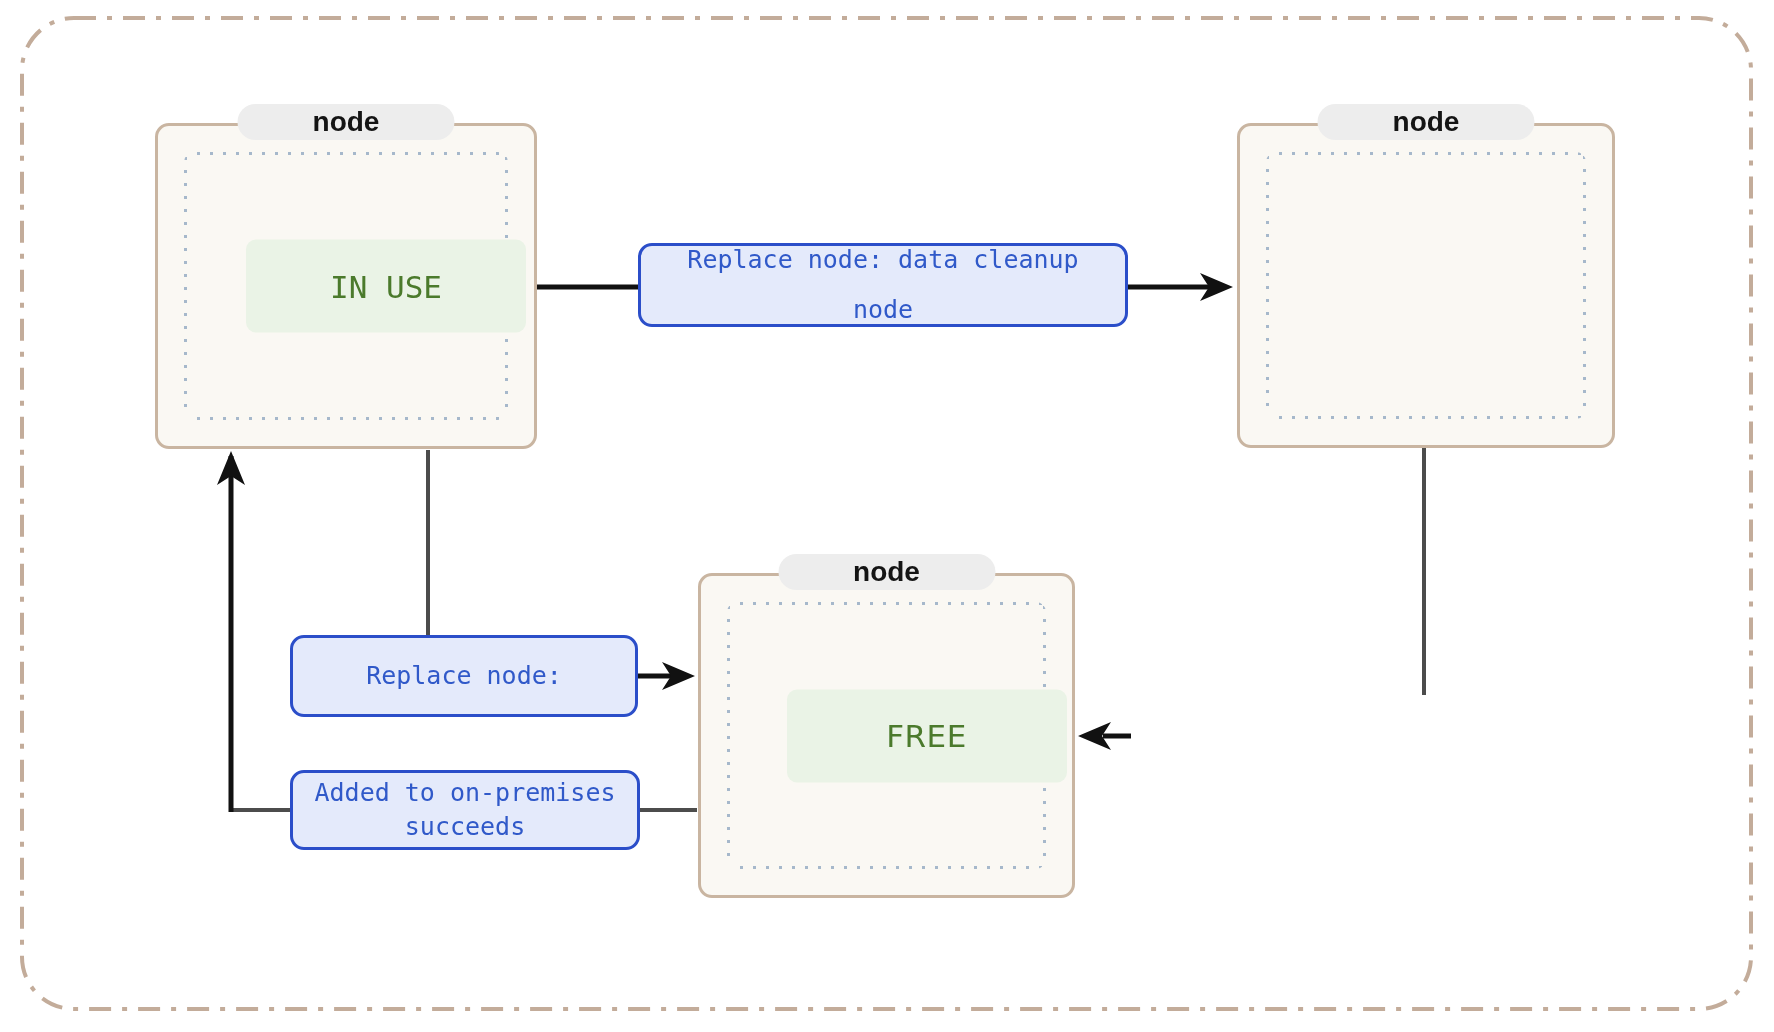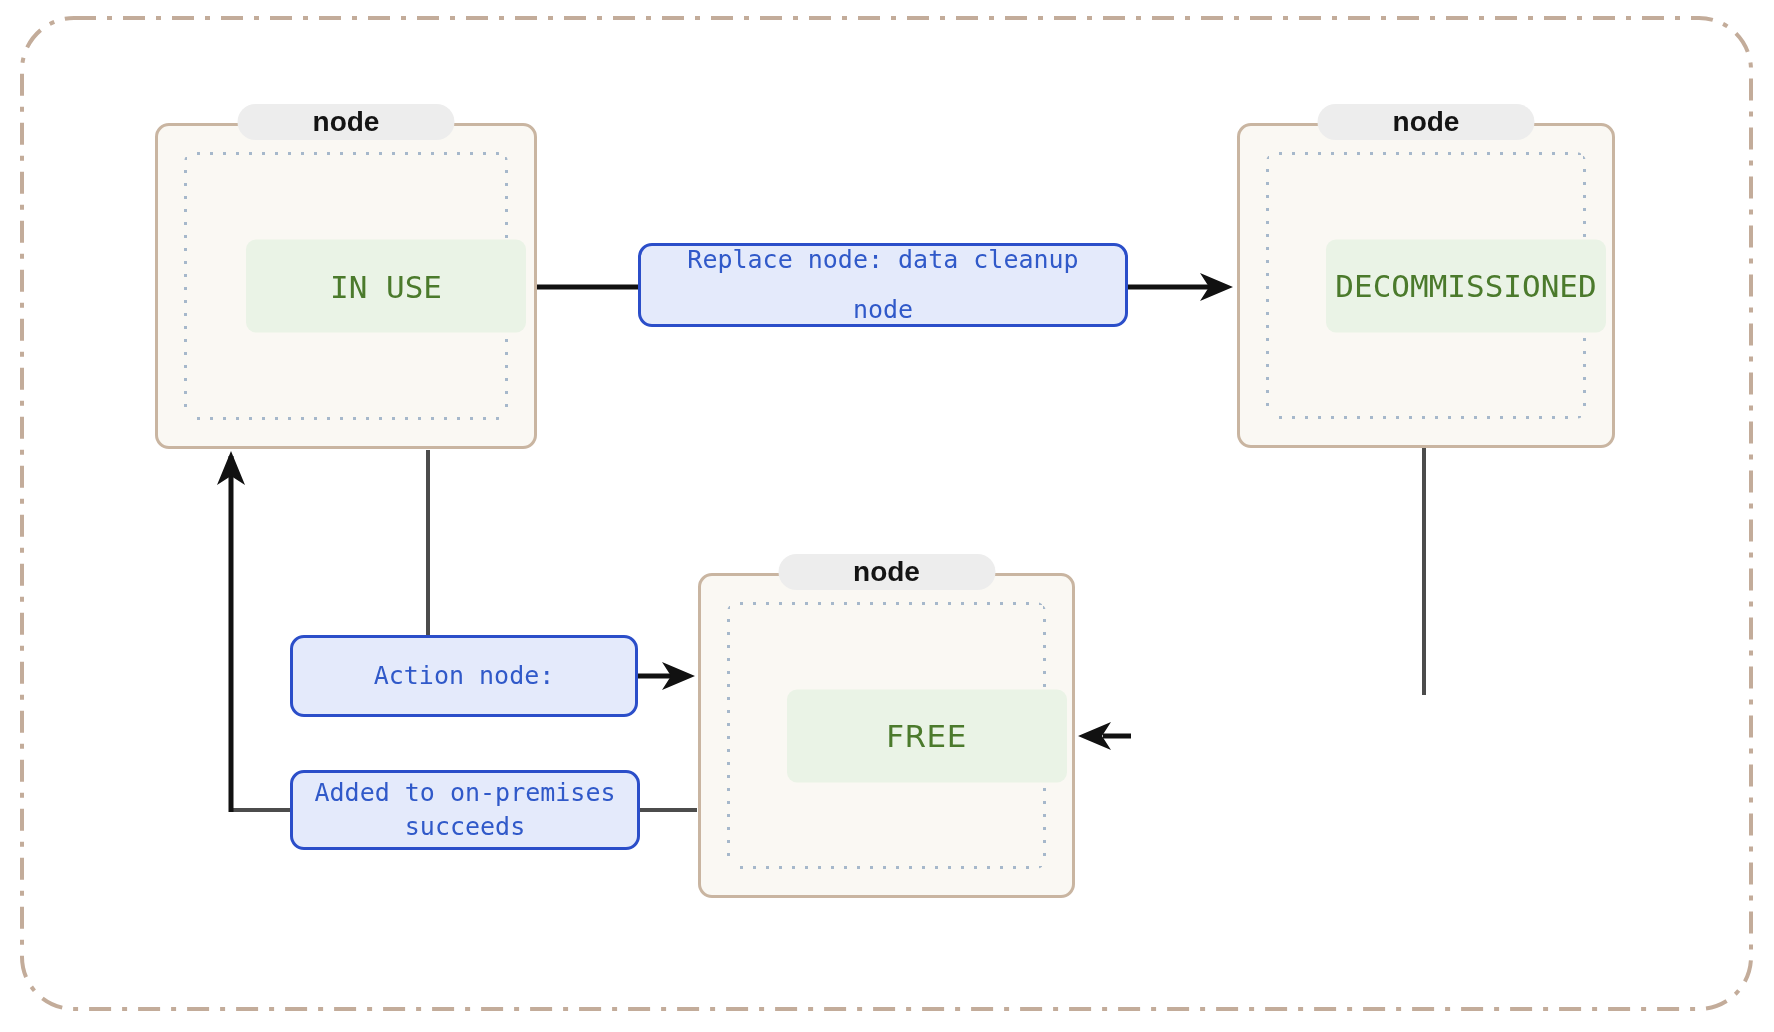--- a/index.html
+++ b/index.html
@@ -80,36 +80,35 @@
 
   <div class="node-box" style="left:155px; top:123px; width:382px; height:326px;">
     <div class="dotted"></div>
     <div class="pill">node</div>
     <div class="chip">IN USE</div>
   </div>
 
   <div class="node-box" style="left:1237px; top:123px; width:378px; height:325px;">
     <div class="dotted"></div>
     <div class="pill">node</div>
-    <div class="chip">DECOMMISSIONED</div>
   </div>
 
   <div class="node-box" style="left:698px; top:573px; width:377px; height:325px;">
     <div class="dotted"></div>
     <div class="pill">node</div>
     <div class="chip sans">FREE</div>
   </div>
 
   <div class="edge-label" style="left:638px; top:243px; width:490px; height:84px;gap:16px;">
     <span>Replace node: data cleanup</span>
     <span>node</span>
   </div>
 
   <div class="edge-label" style="left:290px; top:635px; width:348px; height:82px;">
-    <span>Action node:</span>
+    <span>Replace node:</span>
   </div>
 
   <div class="edge-label" style="left:290px; top:770px; width:350px; height:80px;">
     <span>Added to on-premises</span>
     <span>succeeds</span>
   </div>
 
 
 </div>
 

